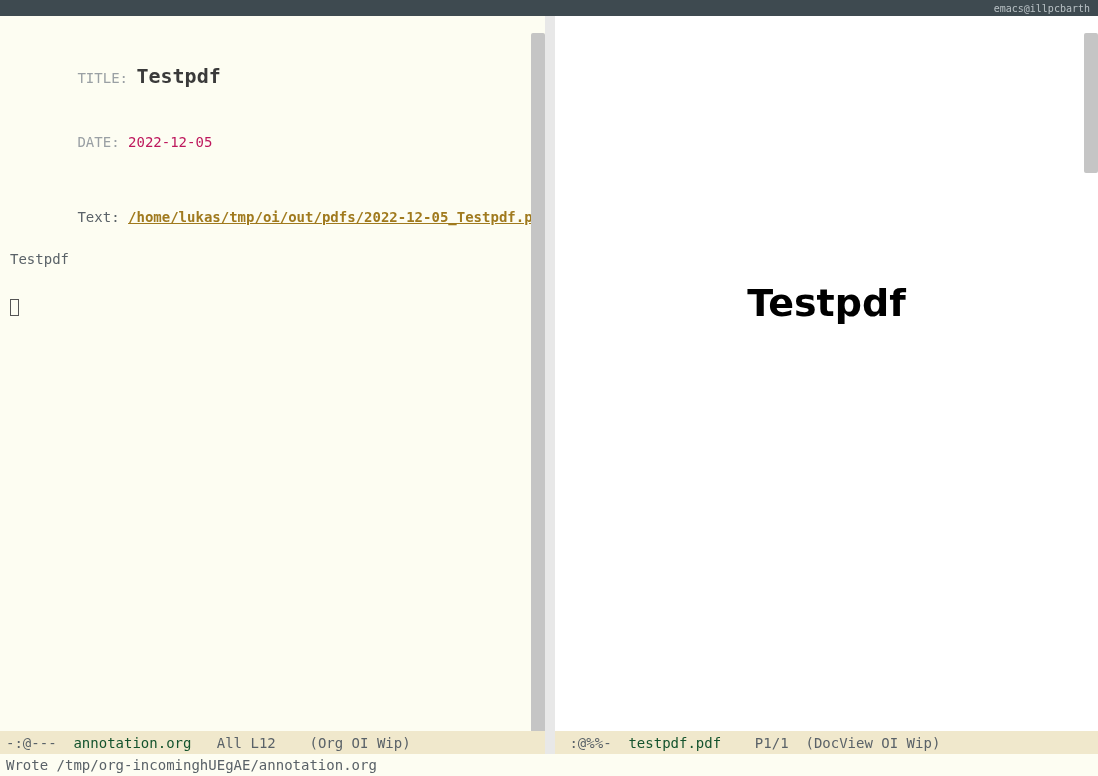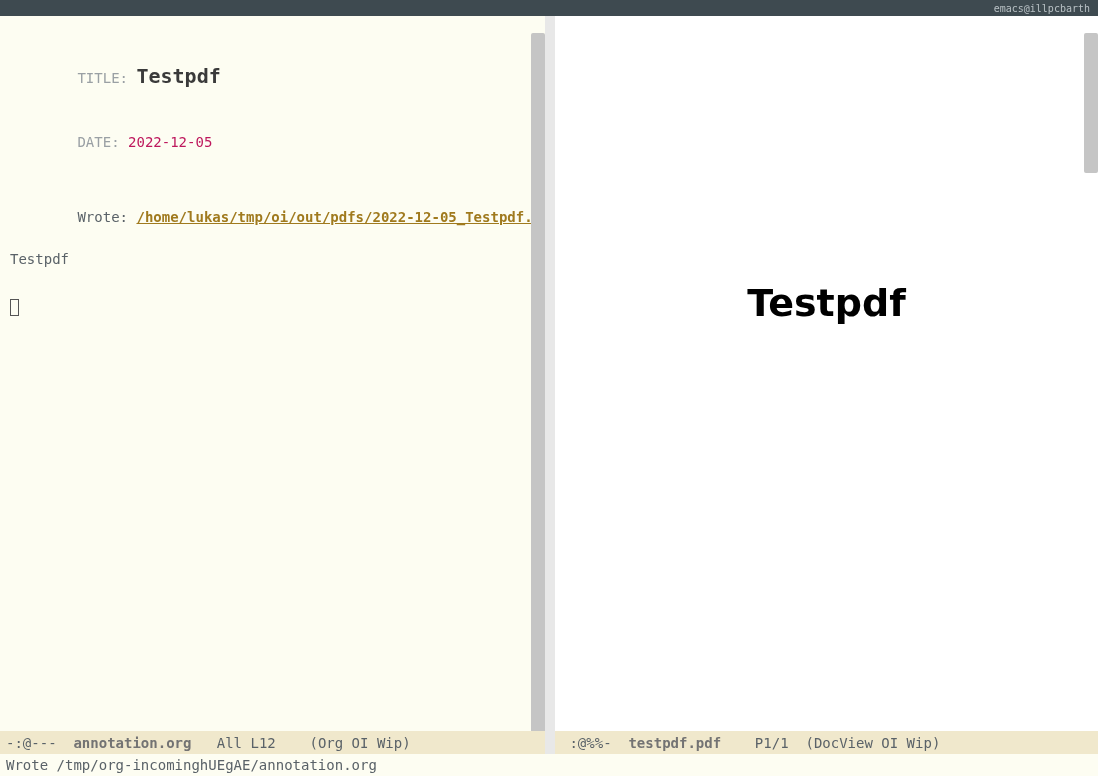--- a/index.html
+++ b/index.html
@@ -179,22 +179,22 @@
       width: 545px;
     }
     .modeline-sep {
       width: 10px;
       background: #e8e8e8;
     }
     .modeline.right {
       flex: 1;
     }
     .modeline .bufname {
-      font-weight: bold;
-      color: #737373;
+      font-weight: normal;
+      color: #14532d;
     }
     .minibuffer {
       height: 22px;
       background: #fdfdf2;
       color: #5a6268;
       font-size: 14px;
       padding: 8px 6px;
       display: flex;
       align-items: center;
       white-space: pre;
@@ -211,21 +211,21 @@
 
   <div class="pane left-pane">
     <div class="buffer-content">
       <div class="org-line">
         <span class="keyword">TITLE:</span> <span class="title-val">Testpdf</span>
       </div>
       <div class="org-line">
         <span class="keyword">DATE:</span> <span class="date-val">2022-12-05</span>
       </div>
       <div class="org-line" style="margin-top:14px;">
-        <span class="link-label">Wrote:</span> <a class="link-path">/home/lukas/tmp/oi/out/pdfs/2022-12-05_Testpdf.pdf</a>
+        <span class="link-label">Text:</span> <a class="link-path">/home/lukas/tmp/oi/out/pdfs/2022-12-05_Testpdf.pdf</a>
       </div>
       <div class="body-text">Testpdf</div>
       <span class="cursor-box"></span>
     </div>
     <div class="scroll-thumb"></div>
   </div>
 
   <div class="separator"></div>
 
   <div class="pane right-pane">

